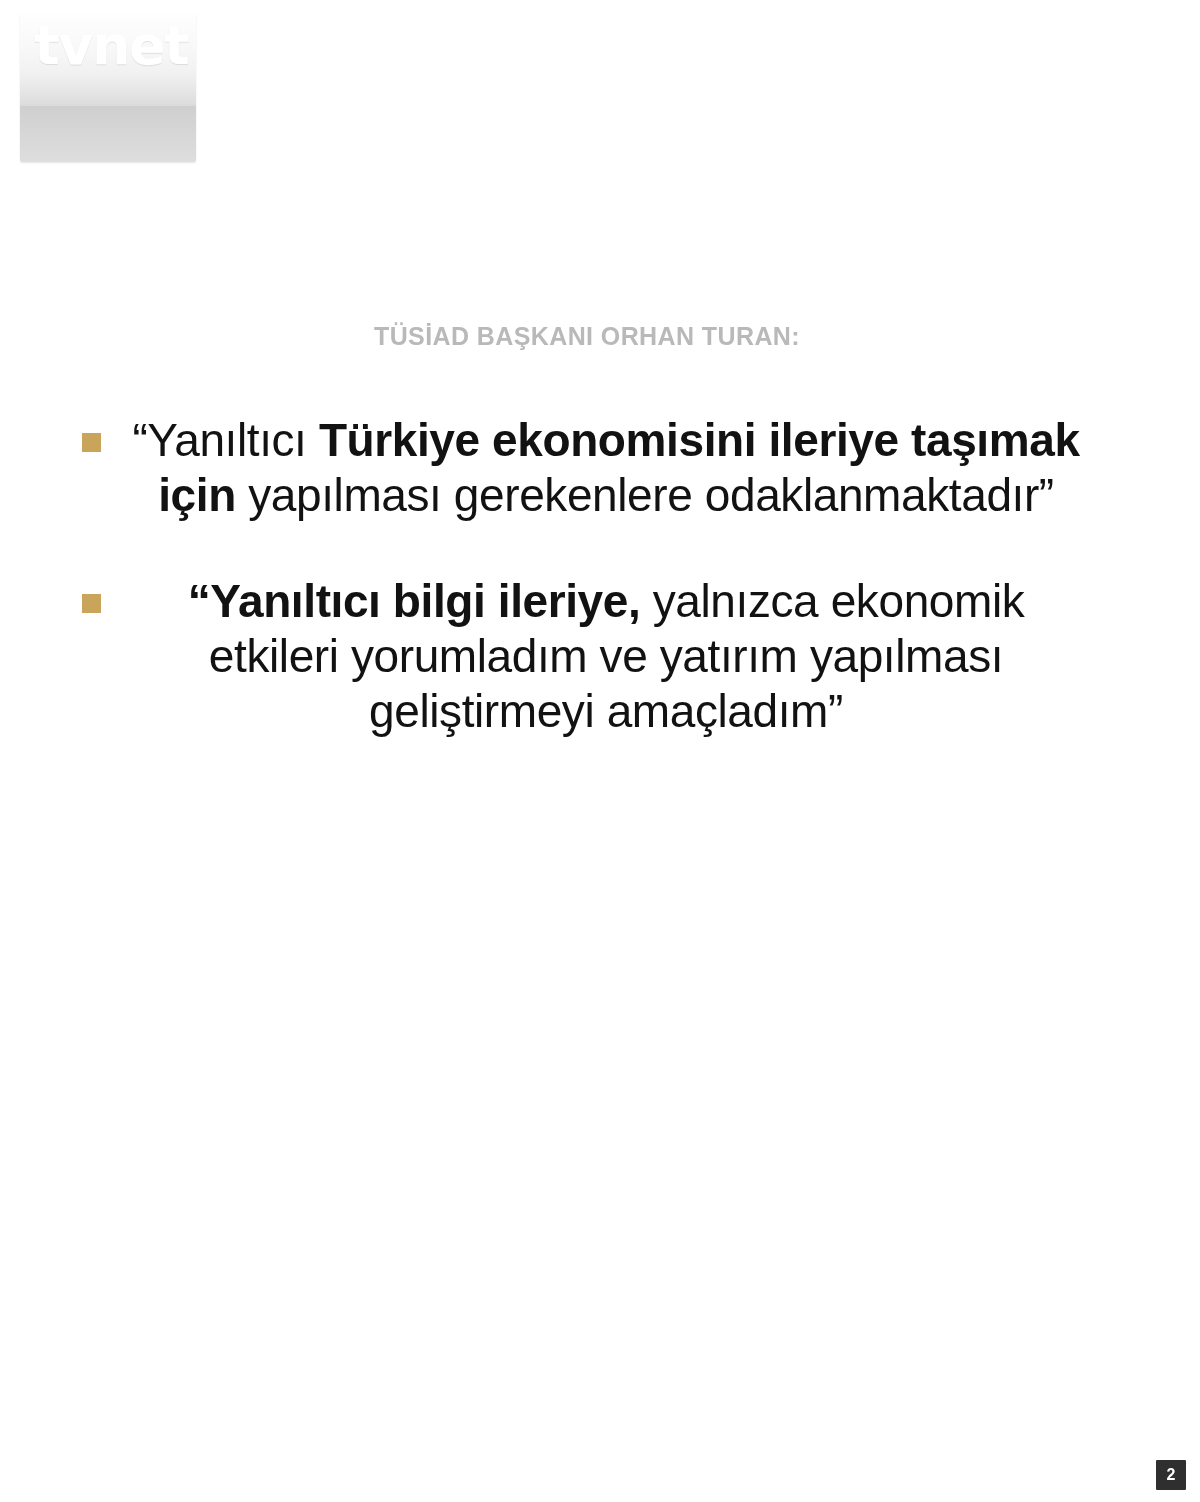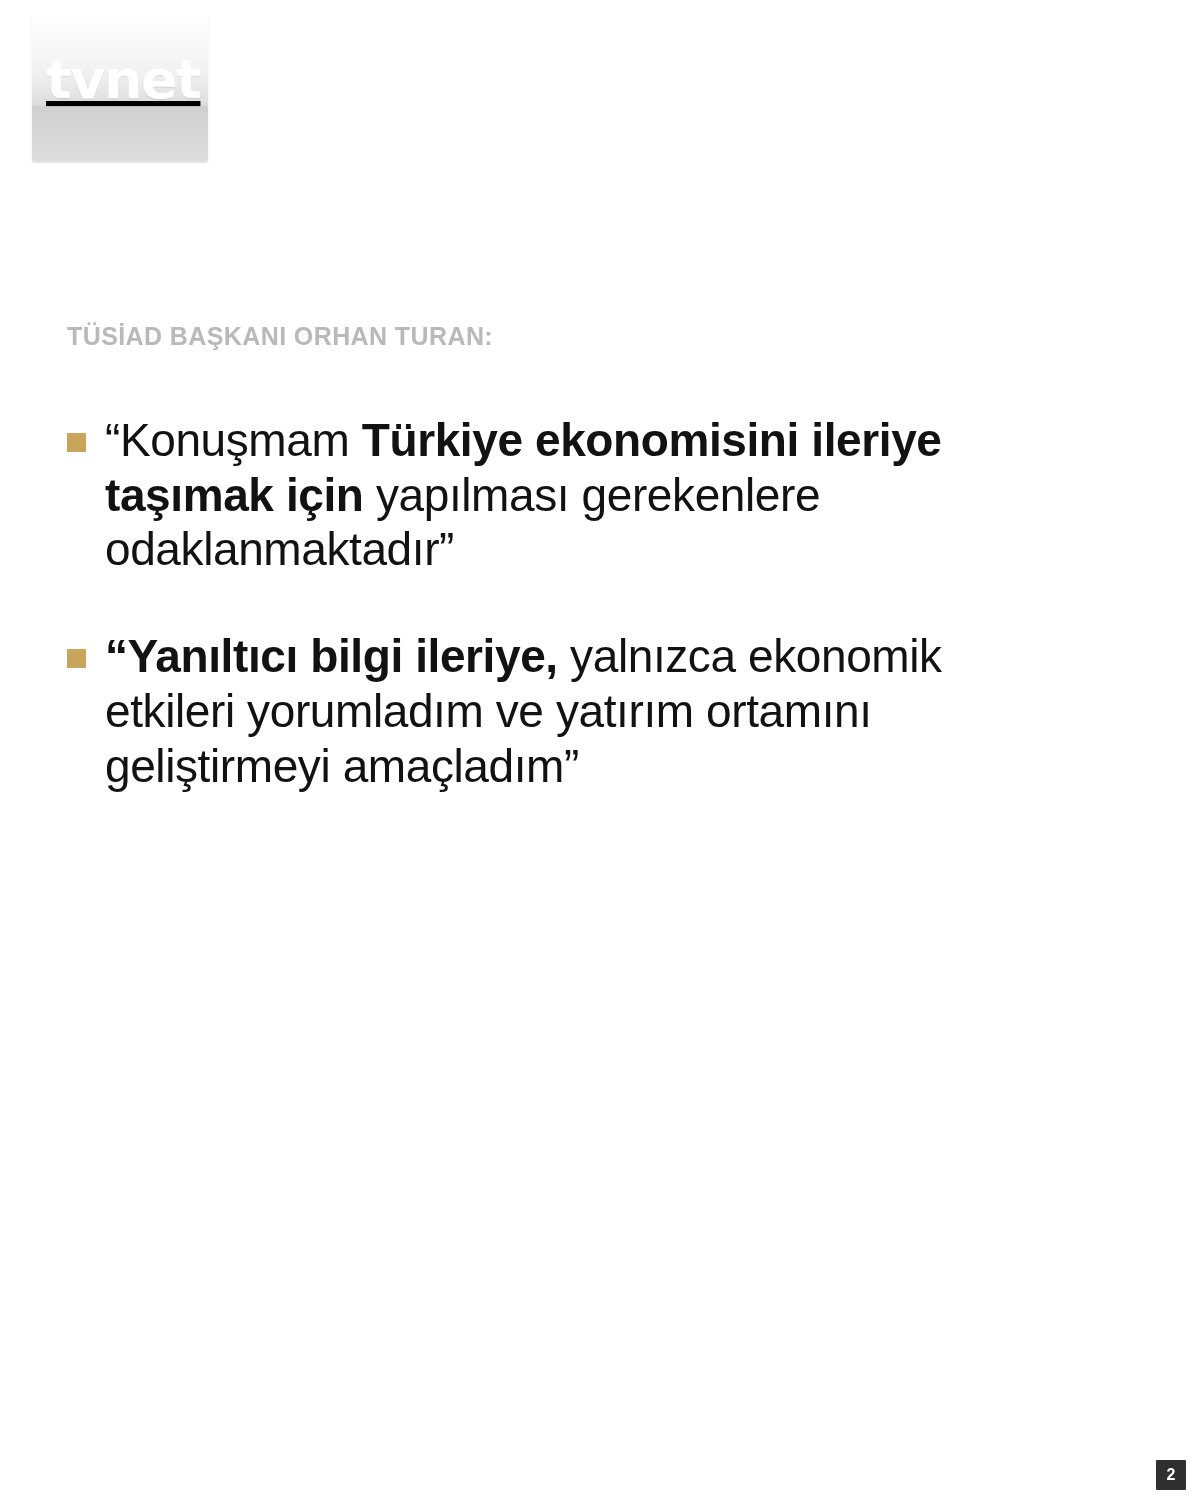--- a/index.html
+++ b/index.html
@@ -11,31 +11,30 @@
     height: 1502px;
     background: #ffffff;
     font-family: "Liberation Sans", sans-serif;
     position: relative;
     overflow: hidden;
   }
 
   
   .logo {
     position: absolute;
-    left: 32px;
+    left: 20px;
     top: 14px;
     width: 176px;
     height: 148px;
     background: linear-gradient(180deg, #f2f2f2 0%, #e3e3e3 40%, #cfcfcf 62%, #dedede 100%);
     border-radius: 2px;
     box-shadow: 0 1px 2px rgba(0,0,0,0.10);
     display: flex;
-    align-items: center;
+    align-items: flex-start;
     justify-content: flex-start;
-    text-decoration: underline;
   }
   .logo::before {
     content: "";
     position: absolute;
     left: 0; right: 0; top: 0;
     height: 62%;
     background: linear-gradient(180deg, rgba(255,255,255,0.92) 0%, rgba(255,255,255,0.25) 100%);
     pointer-events: none;
   }
   .logo-text {
@@ -45,23 +44,24 @@
     font-size: 54px;
     letter-spacing: -1.5px;
     color: #ffffff;
     padding: 0 0 18px 14px;
     text-shadow: 0 1px 1px rgba(0,0,0,0.10);
   }
 
   
   .content {
     position: absolute;
-    left: 67px;
+    left: 82px;
     top: 322px;
     width: 1010px;
+    text-align: center;
   }
 
   .kicker {
     font-family: "Liberation Sans", sans-serif;
     font-weight: 700;
     font-size: 25px;
     letter-spacing: 0.4px;
     color: #b9b9b9;
     margin: 0 0 62px 0;
   }
@@ -117,18 +117,18 @@
 </head>
 <body>
 
 <div class="logo">
   <span class="logo-text">tvnet</span>
 </div>
 
 <div class="content">
   <p class="kicker">TÜSİAD BAŞKANI ORHAN TURAN:</p>
   <ul class="bullets" id="quote-list">
-      <li class="bullet-item"><span class="bullet-marker"></span><span><span>“Konuşmam </span><b>Türkiye ekonomisini ileriye taşımak için</b><span> yapılması gerekenlere odaklanmaktadır”</span></span></li>
-      <li class="bullet-item"><span class="bullet-marker"></span><span><b>“Yanıltıcı bilgi ileriye,</b><span> yalnızca ekonomik etkileri yorumladım ve yatırım ortamını geliştirmeyi amaçladım”</span></span></li>
+      <li class="bullet-item"><span class="bullet-marker"></span><span><span>“Yanıltıcı </span><b>Türkiye ekonomisini ileriye taşımak için</b><span> yapılması gerekenlere odaklanmaktadır”</span></span></li>
+      <li class="bullet-item"><span class="bullet-marker"></span><span><b>“Yanıltıcı bilgi ileriye,</b><span> yalnızca ekonomik etkileri yorumladım ve yatırım yapılması geliştirmeyi amaçladım”</span></span></li>
     </ul>
 </div>
 
 <div class="page-badge">2</div>
 
 </body></html>

